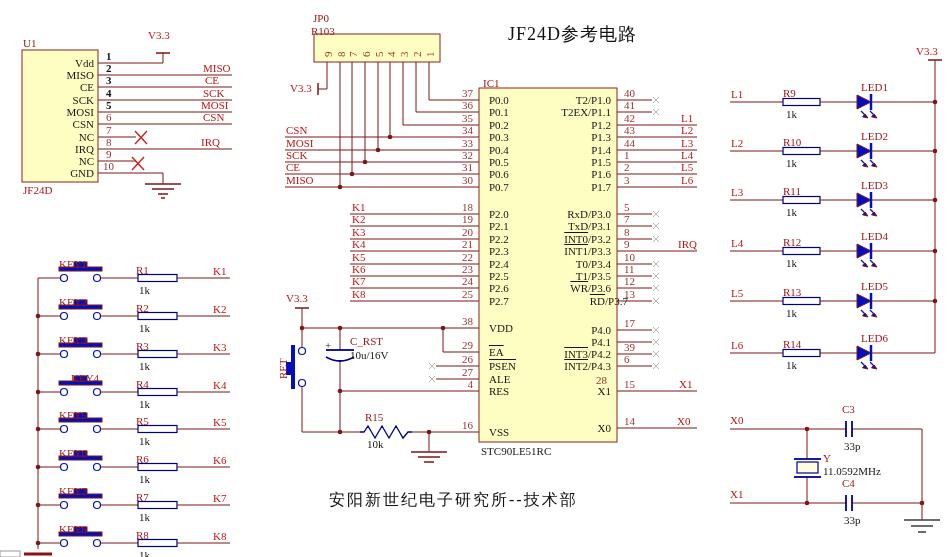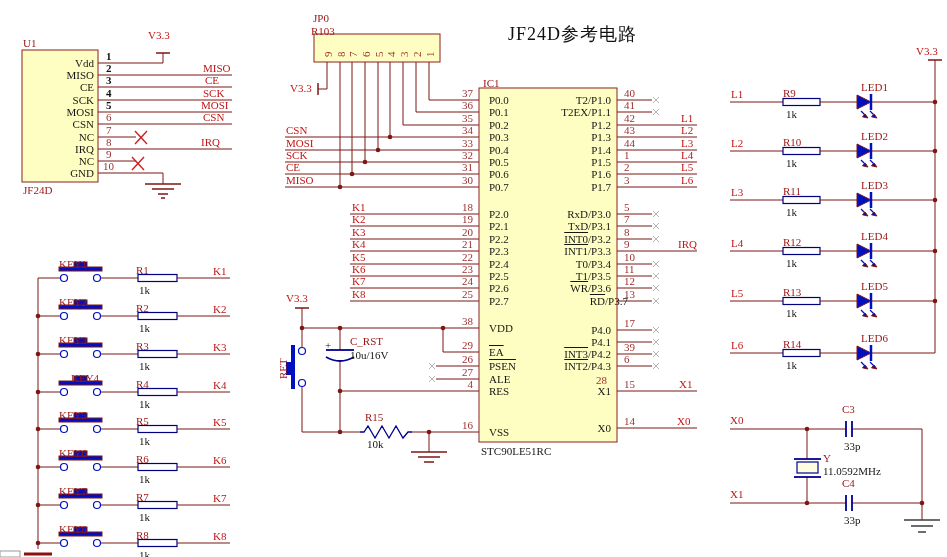--- a/index.html
+++ b/index.html
@@ -283,20 +283,21 @@
     <circle cx="935" cy="200" r="2.3"></circle>
         <circle cx="935" cy="251" r="2.3"></circle>
     <circle cx="935" cy="301" r="2.3"></circle>
     <circle cx="807" cy="429" r="2.3"></circle>
         <circle cx="807" cy="503" r="2.3"></circle>
     <circle cx="922" cy="503" r="2.3"></circle>
   </g>
 </svg>
 
 <span class="lbl title" style="left:508px;top:28px">JF24D参考电路</span>
+<span class="lbl footer" style="left:329px;top:494px">安阳新世纪电子研究所--技术部</span>
 <div id="labels">
       <span class="lbl des" style="left: 23px; top: 37px;">U1</span>
       <span class="lbl des" style="left: 23px; top: 184px;">JF24D</span>
       <span class="lbl pow" style="left: 148px; top: 29px;">V3.3</span>
       <span class="lbl pin e" style="left: 94px; top: 57px;">Vdd</span>
       <span class="lbl pin e" style="left: 94px; top: 69px;">MISO</span>
       <span class="lbl pin e" style="left: 94px; top: 81px;">CE</span>
       <span class="lbl pin e" style="left: 94px; top: 94px;">SCK</span>
       <span class="lbl pin e" style="left: 94px; top: 106px;">MOSI</span>
       <span class="lbl pin e" style="left: 94px; top: 118px;">CSN</span>

